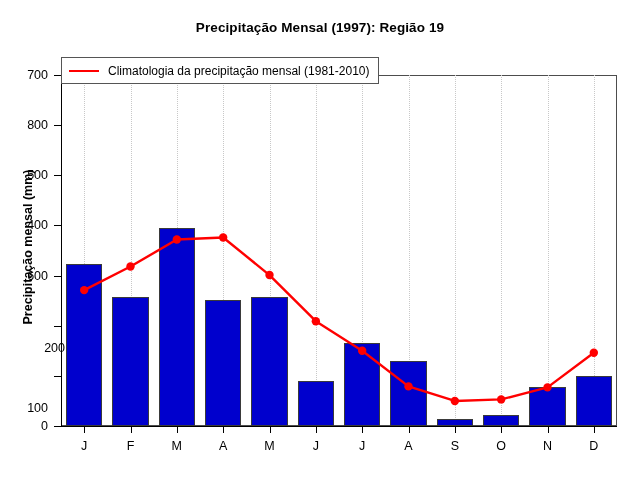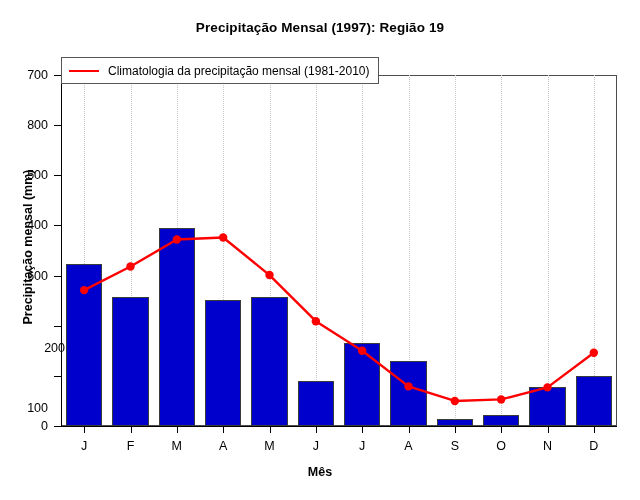--- a/index.html
+++ b/index.html
@@ -159,21 +159,20 @@
   }
 </style>
 </head>
 <body>
 
 <div id="figure">
 
   <div class="chart-title">Precipitação Mensal (1997): Região 19</div>
 
   <div class="ylabel">Precipitação mensal (mm)</div>
-  <div class="xlabel">Mês</div>
 
   <div id="plot-area">
     <div id="plot-frame"></div>
     <div id="gridlines">
         <div class="gridline" style="left: 23.1667px;"></div>
         <div class="gridline" style="left: 69.5px;"></div>
         <div class="gridline" style="left: 115.833px;"></div>
         <div class="gridline" style="left: 162.167px;"></div>
         <div class="gridline" style="left: 208.5px;"></div>
         <div class="gridline" style="left: 254.833px;"></div>

